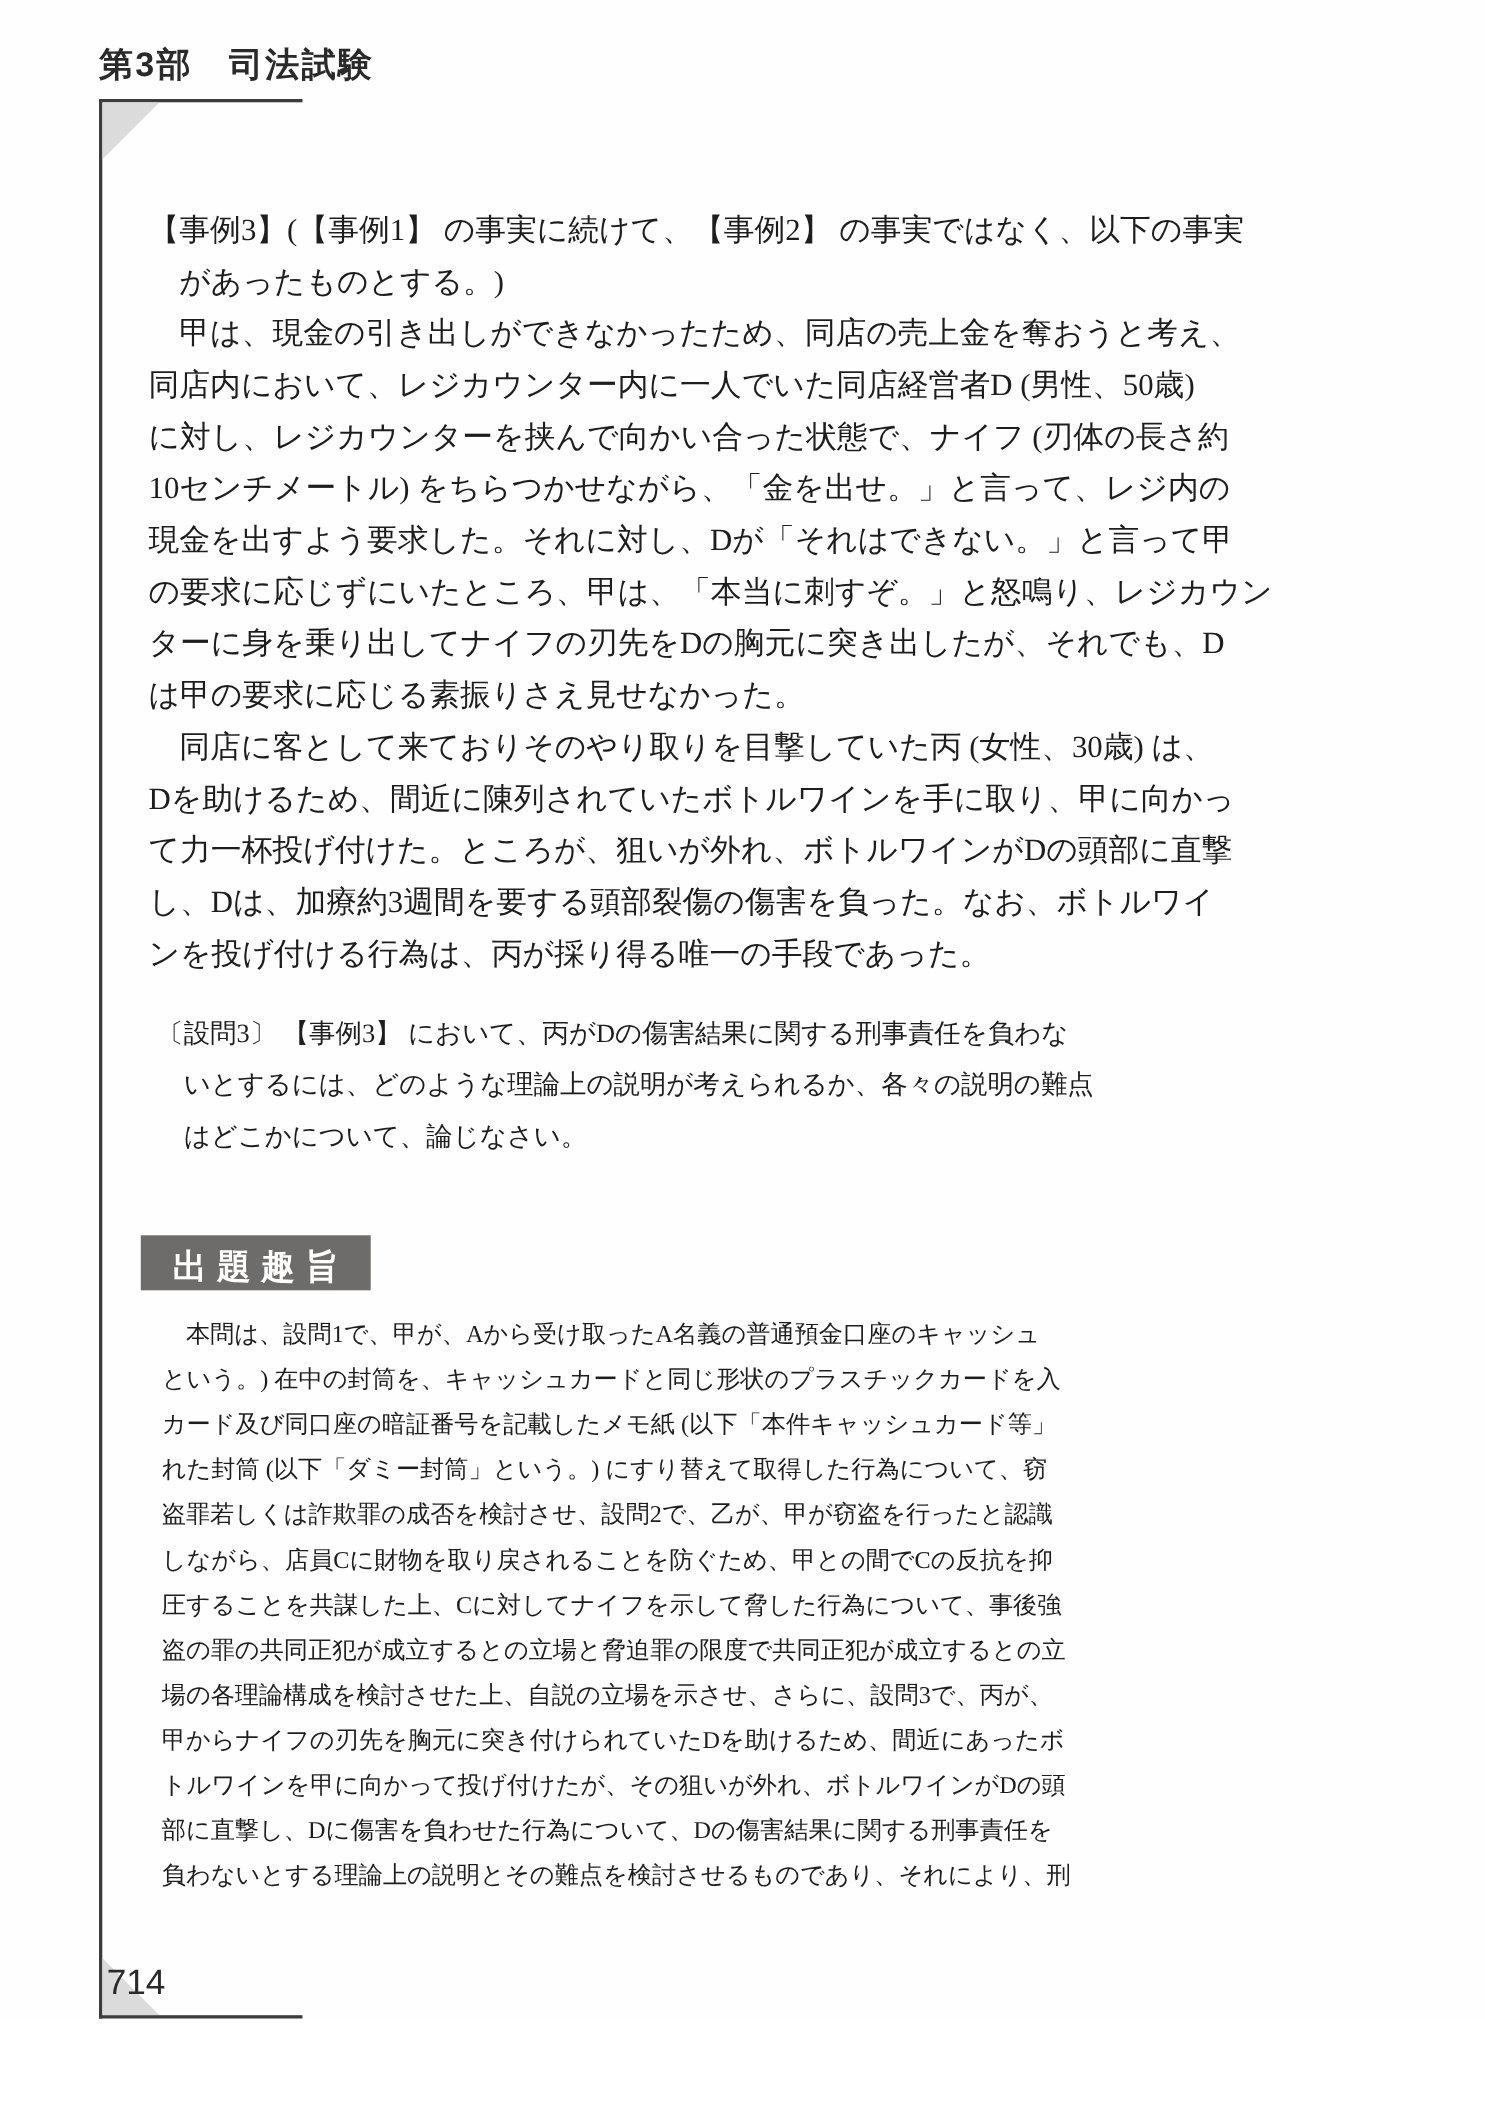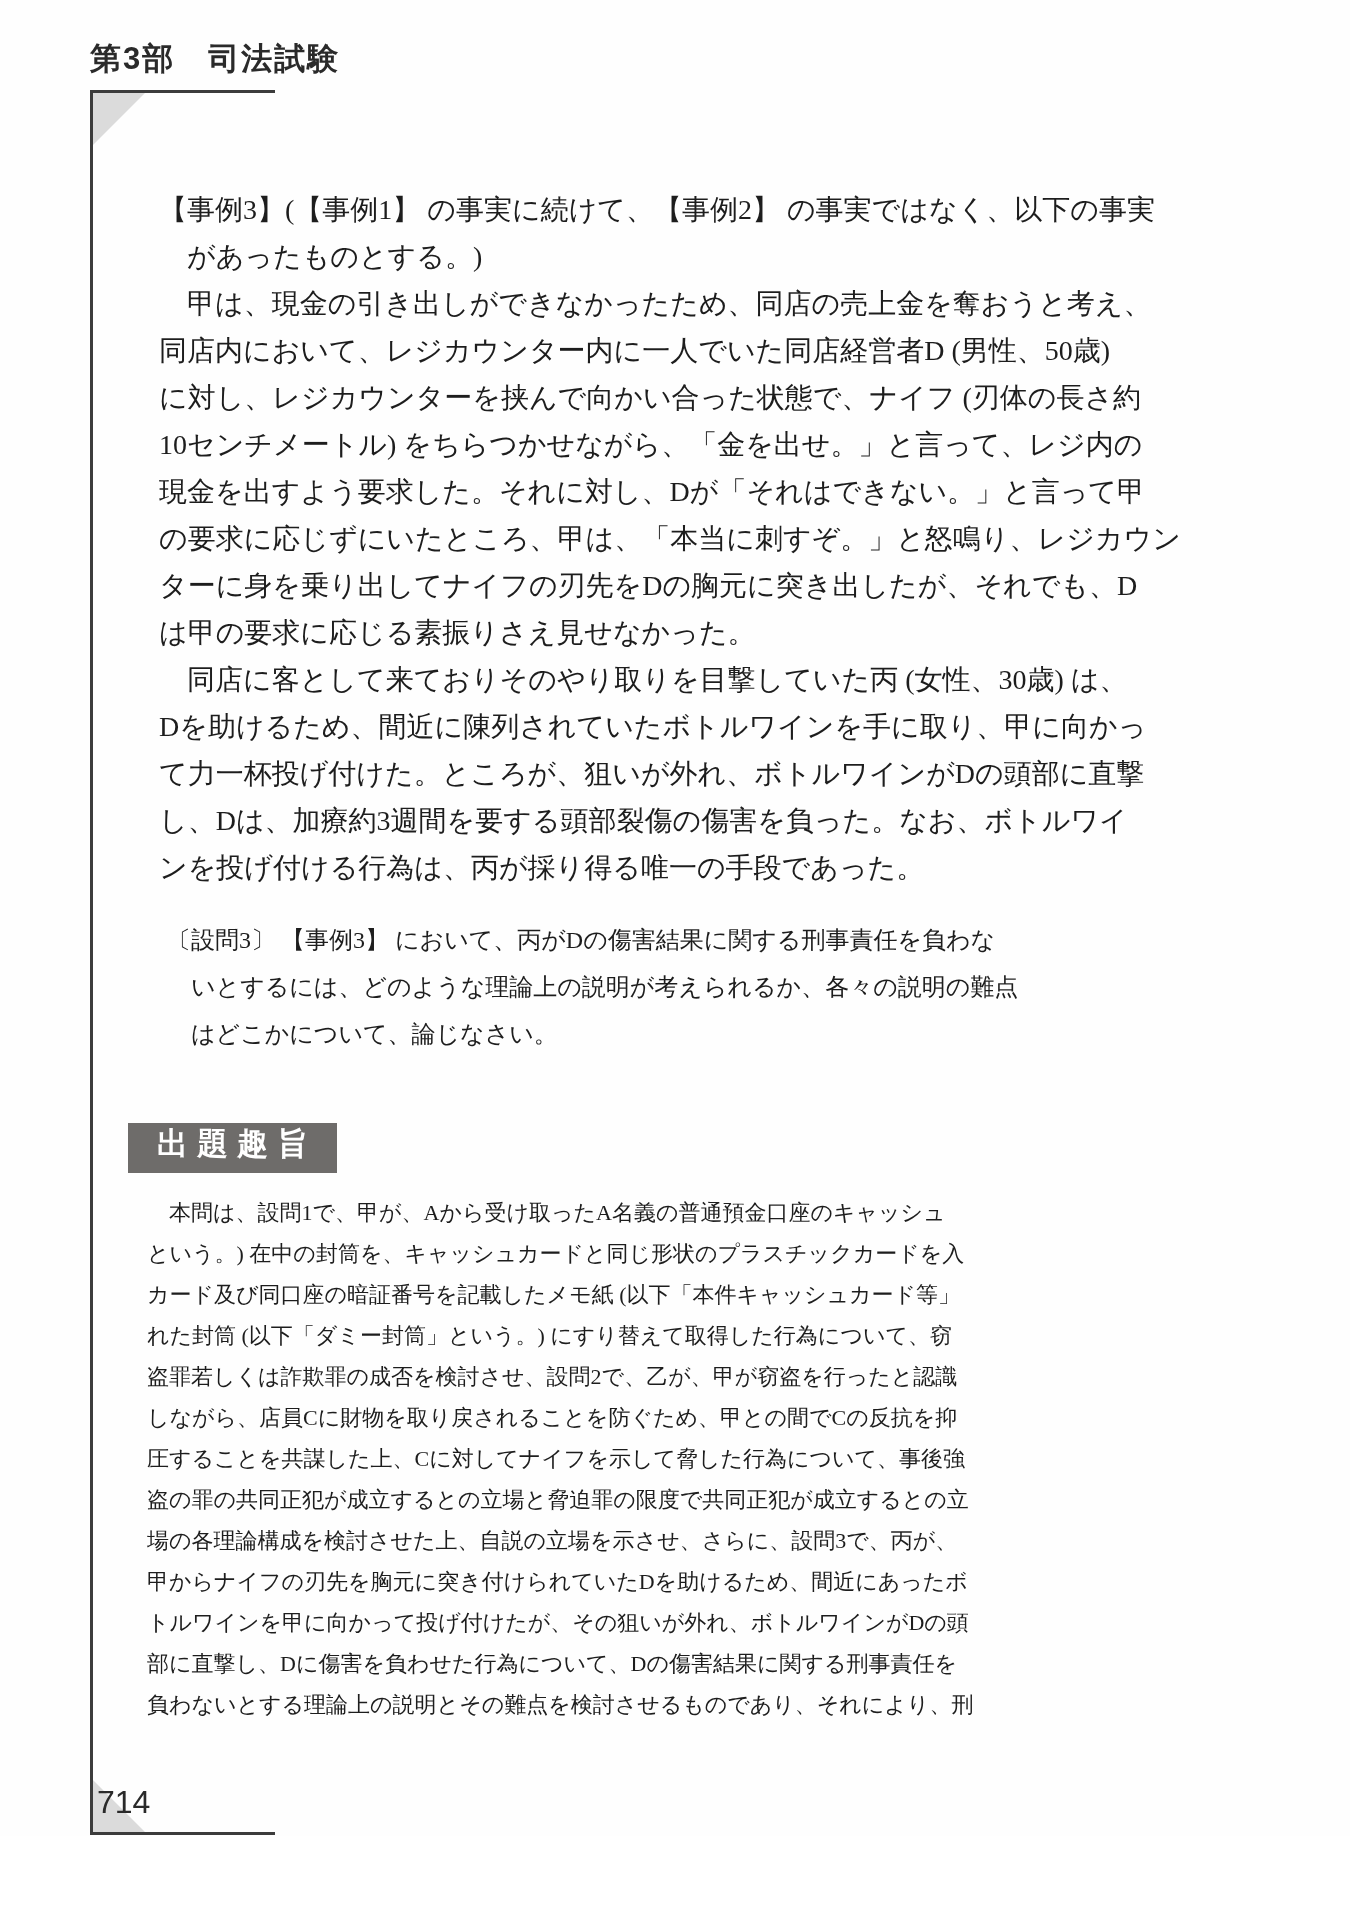--- a/index.html
+++ b/index.html
@@ -20,26 +20,26 @@
   .tri-top {
     position:absolute; left:93px; top:93px; width:52px; height:52px;
     background:#dbdbdb; clip-path:polygon(0 0, 100% 0, 0 100%);
   }
   .tri-bottom {
     position:absolute; left:93px; top:1780px; width:52px; height:52px;
     background:#dbdbdb; clip-path:polygon(0 0, 0 100%, 100% 100%);
   }
   .case-block     { position:absolute; left:135px; top:186px; width:1000px; font-size:28px; }
   .question-block { position:absolute; left:143px; top:917px; width:1000px; font-size:24px; }
-  .case-line      { height:47px; line-height:47px; white-space:pre;margin-left:24px; }
+  .case-line      { height:47px; line-height:47px; white-space:pre; }
   .topic-box {
     position:absolute; left:128px; top:1123px; width:209px; height:50px;
     background:#6e6c6a; color:#ffffff;
     font-family:"Liberation Sans", sans-serif; font-weight:bold; font-size:31px;
-    display:flex; align-items:flex-start; justify-content:center;
+    display:flex; align-items:flex-end; justify-content:center;
   }
   .topic-box span { letter-spacing:9px; margin-right:-9px; }
   .body-block { position:absolute; left:103px; top:1192px; width:1030px; font-size:22px;margin-left:44px; }
   .body-line  { height:41px; line-height:41px; white-space:pre; }
   .page-number {
     position:absolute; left:97px; top:1784px;
     font-family:Liberation Sans, sans-serif; font-size:32px; color:#2a2a2a;
   }
 </style>
 </head>

